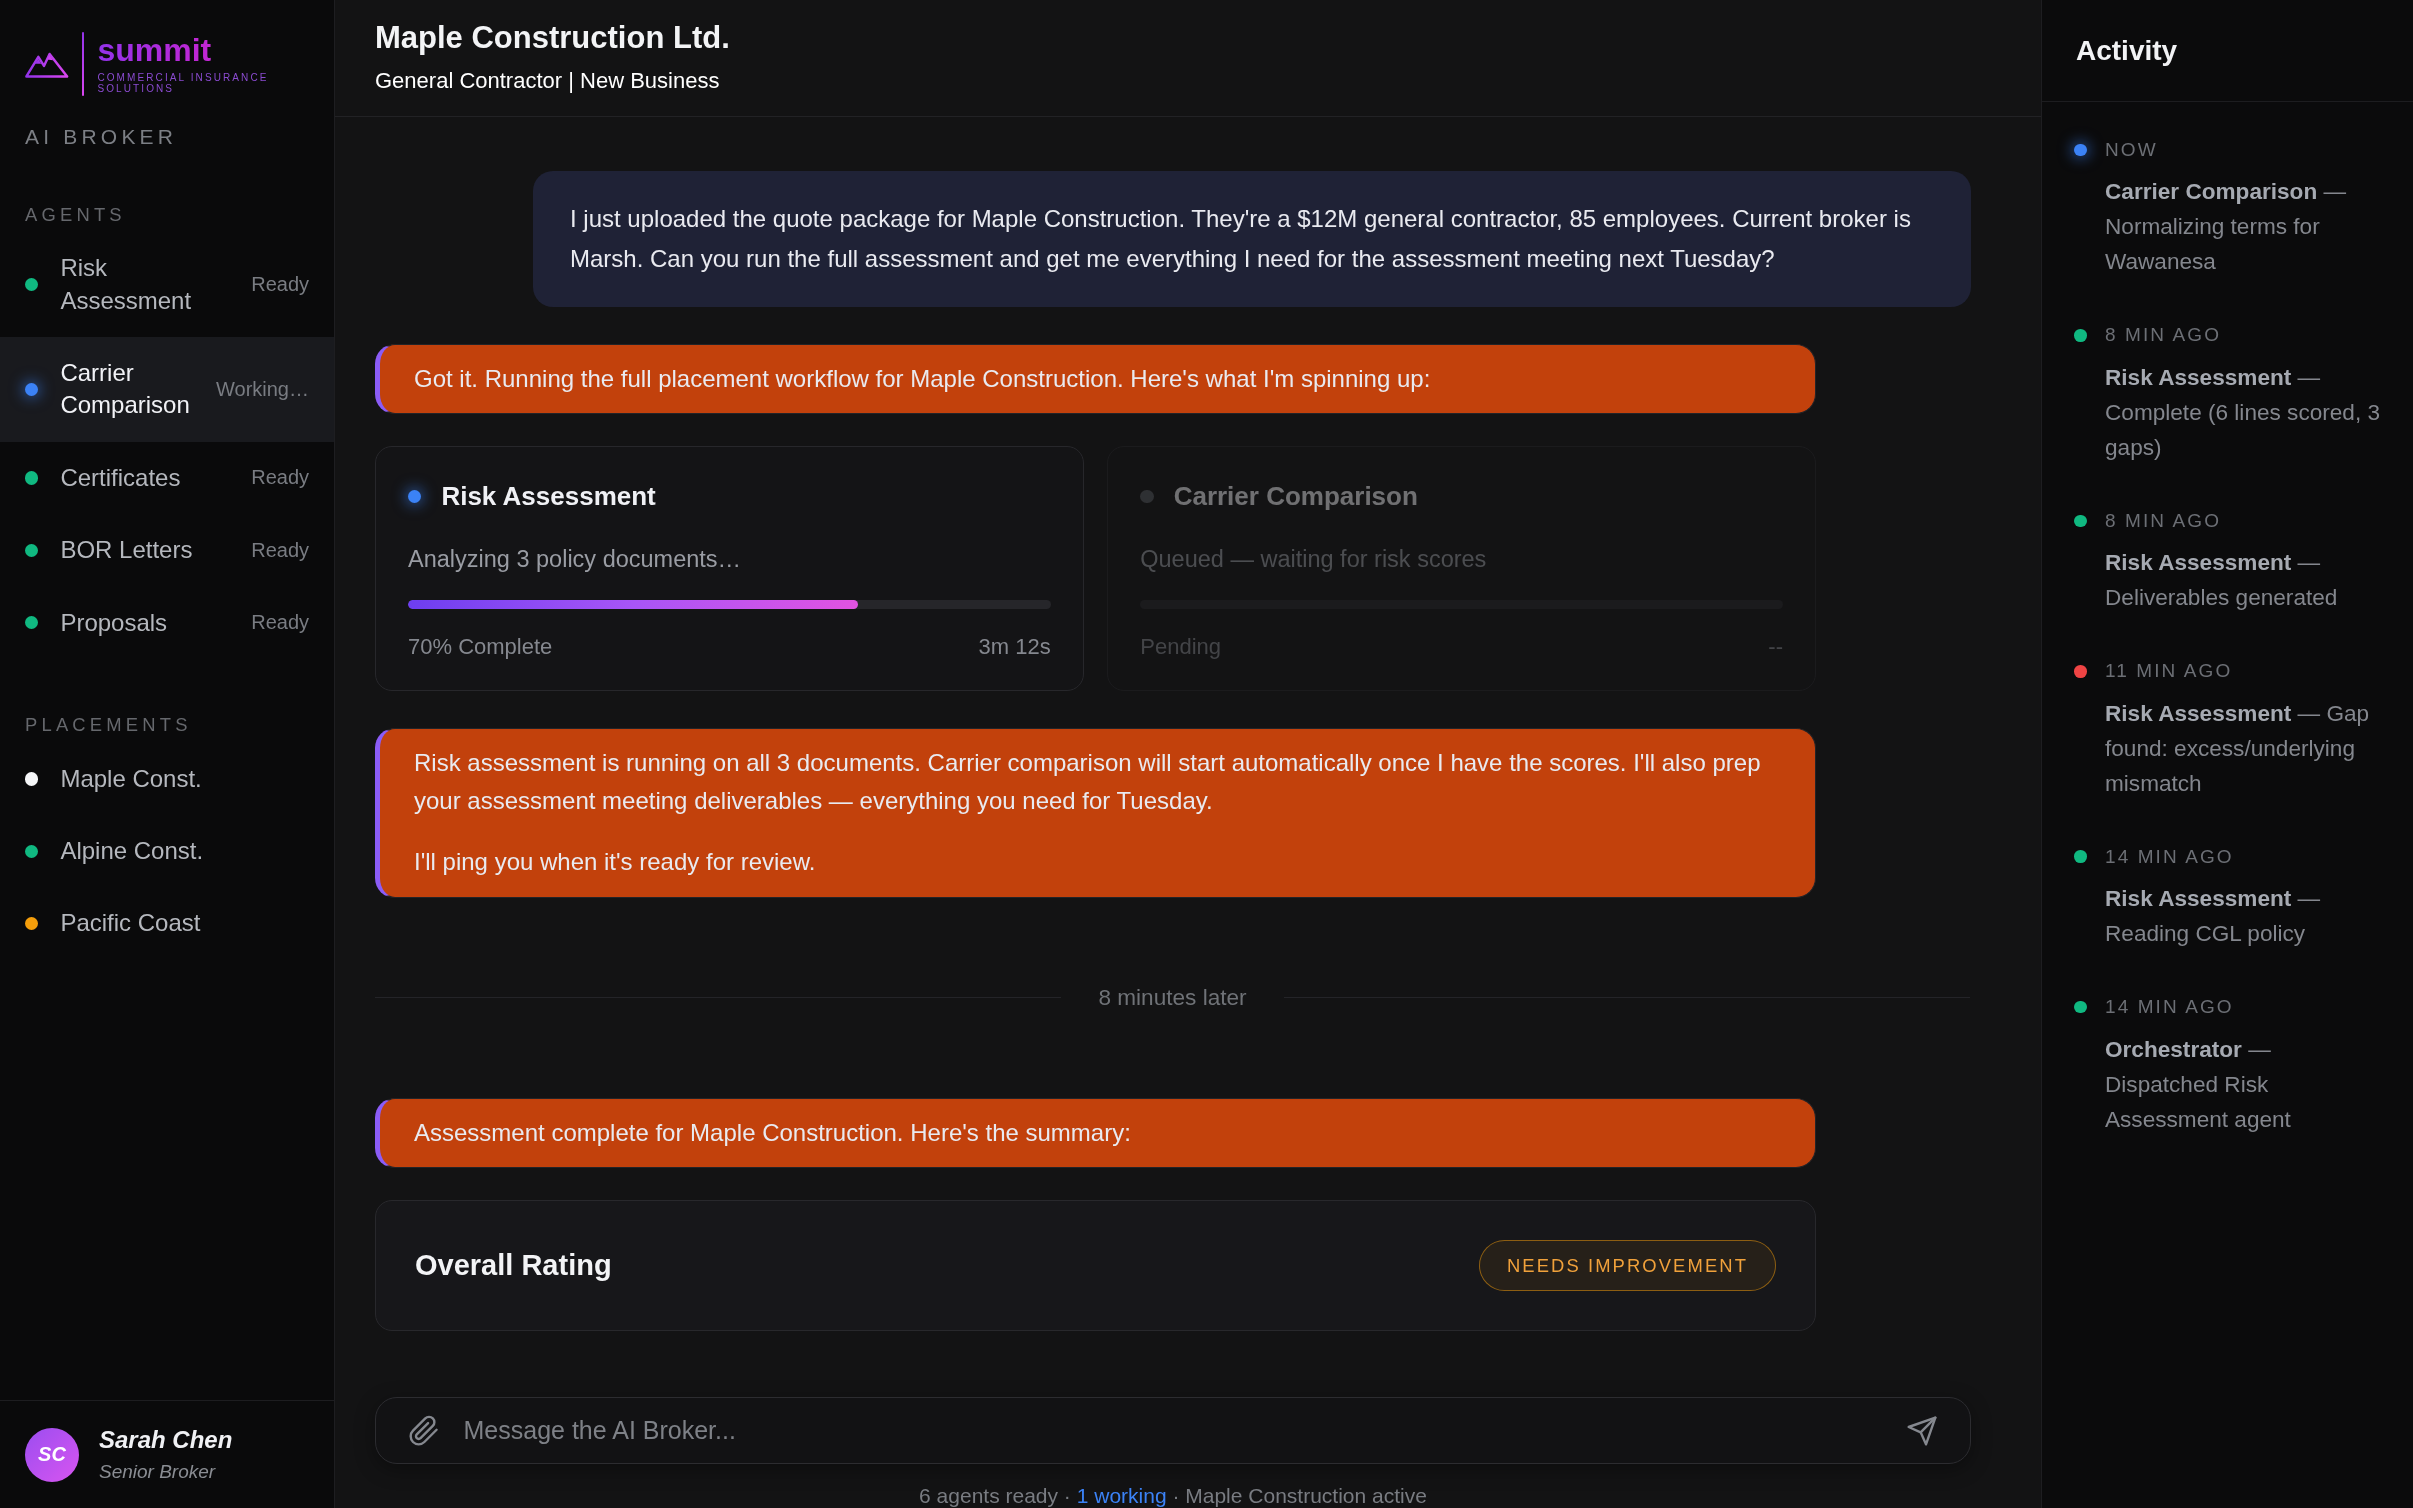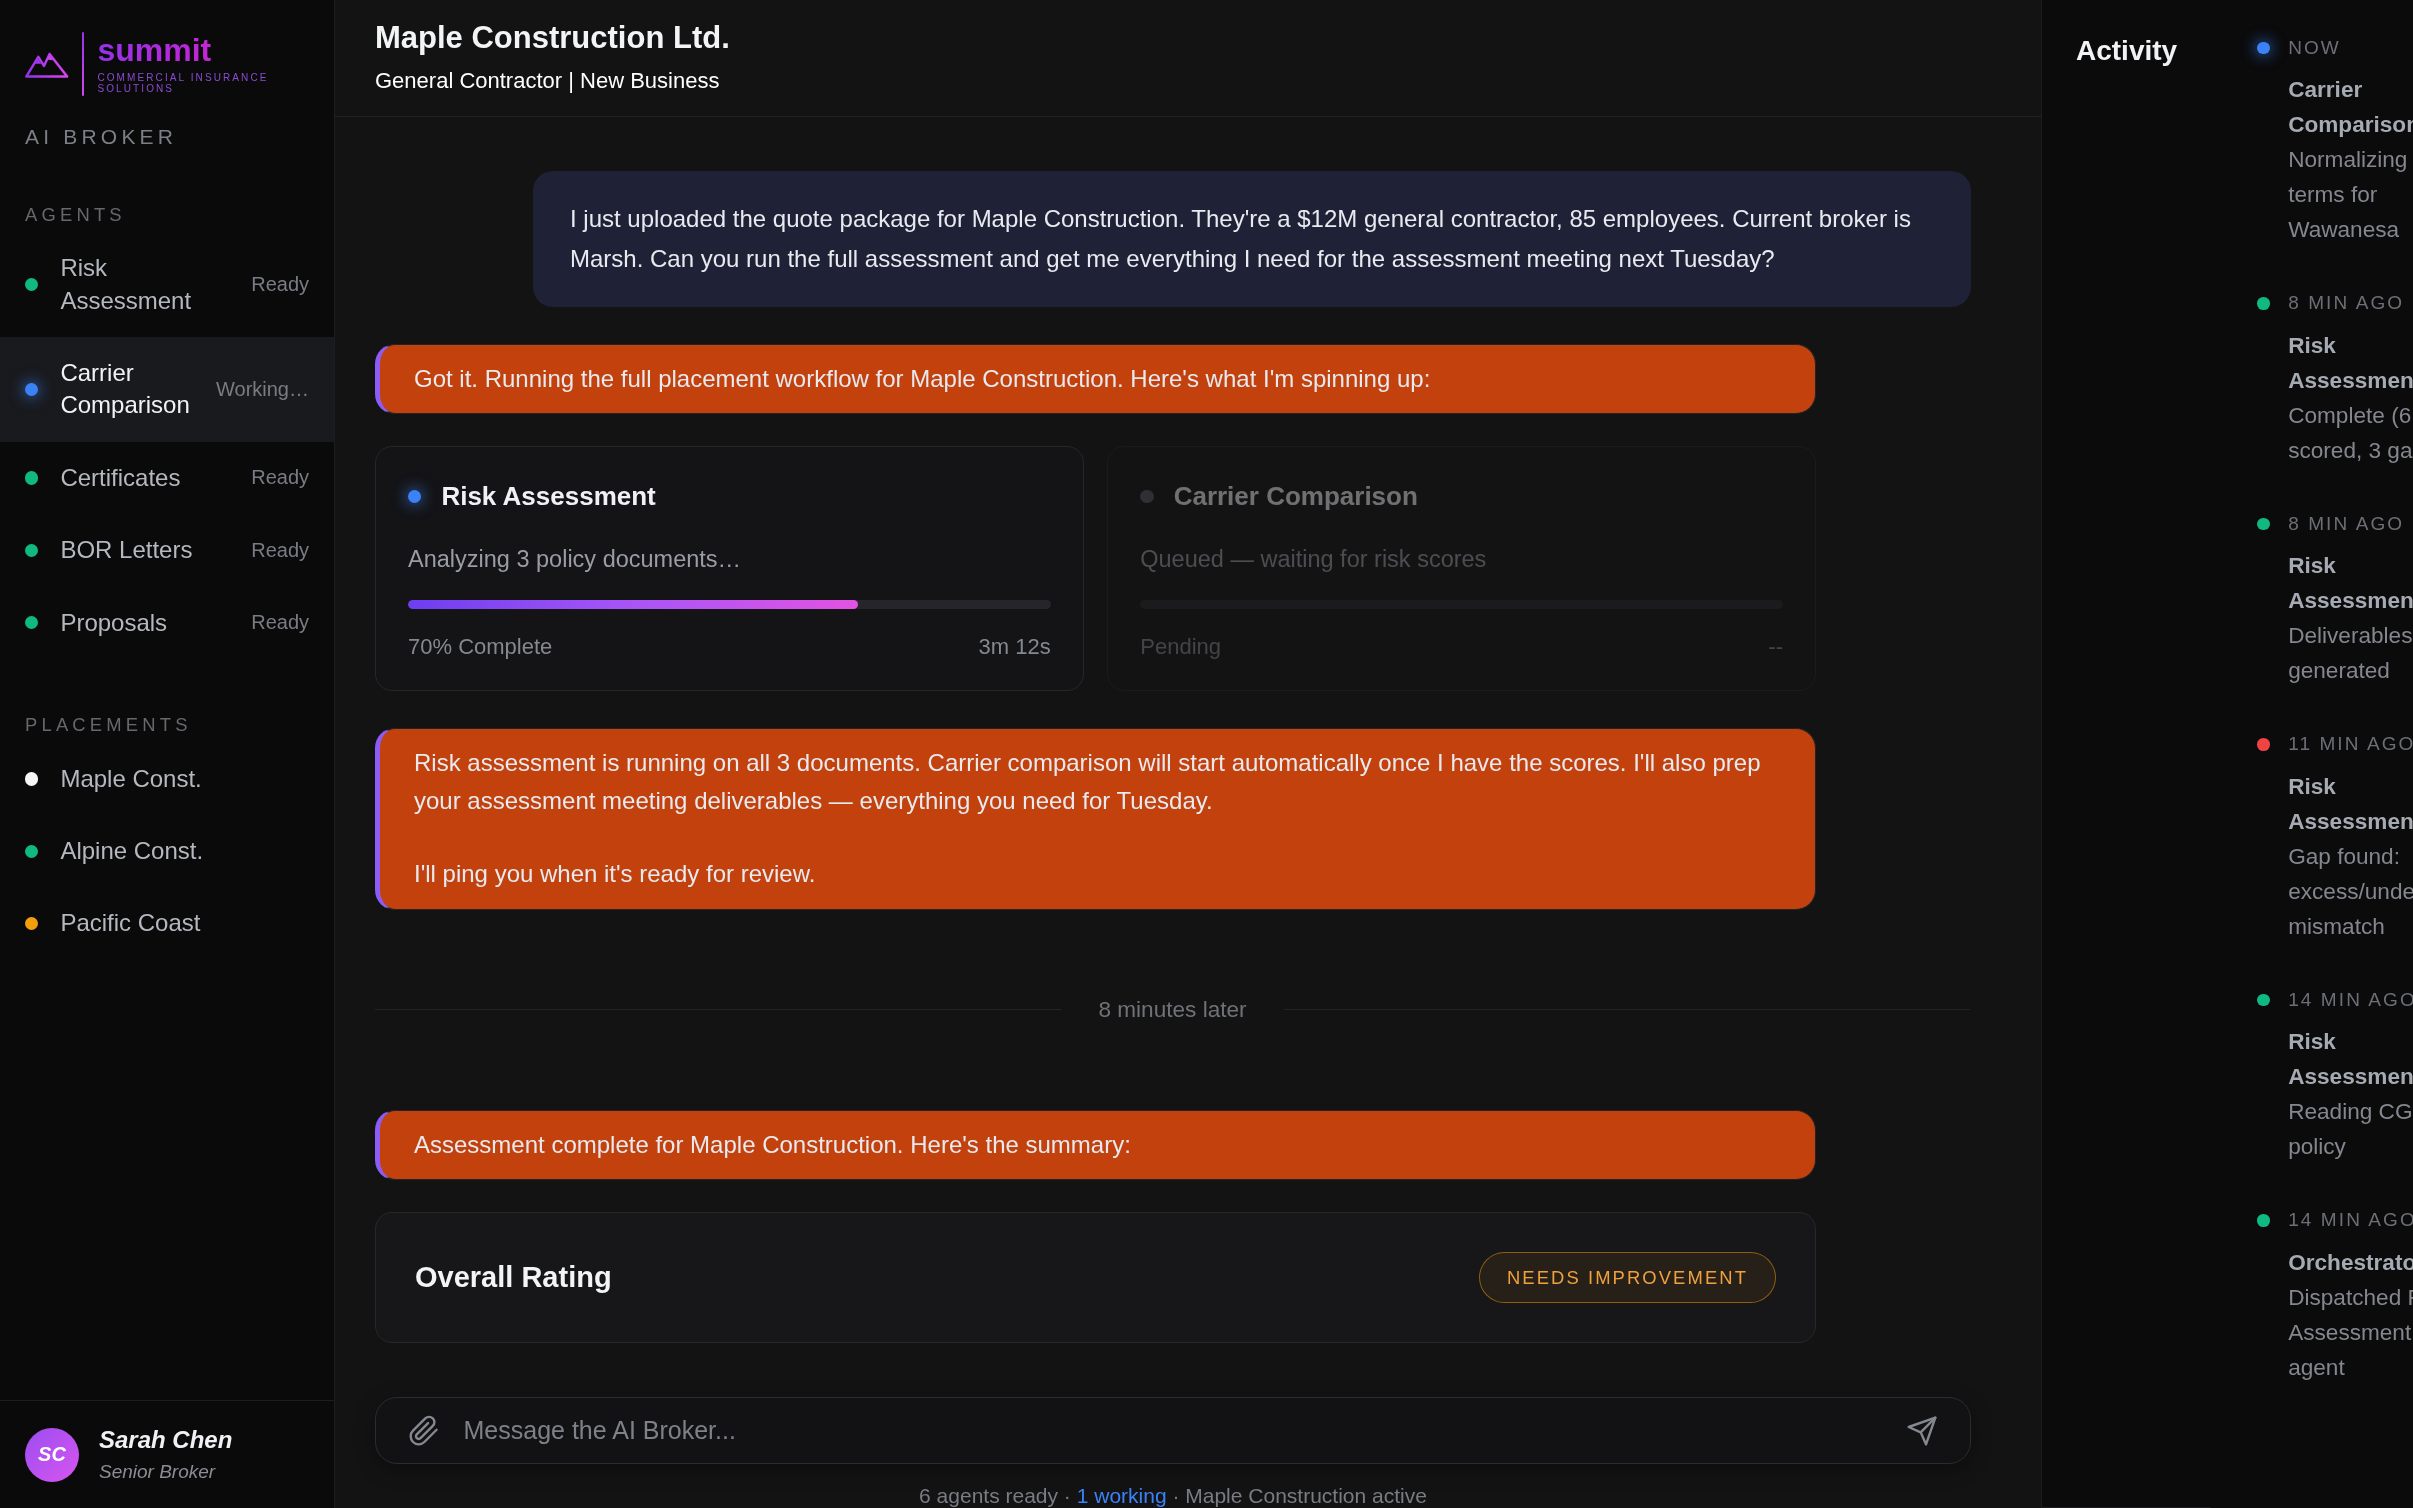--- a/index.html
+++ b/index.html
@@ -71,21 +71,21 @@
     margin-left:auto; max-width:1438px;
     background:#1f2236; border-radius:20px;
     padding:28.5px 37px; font-size:24px; line-height:1.65; color:#e9eaf0;
   }
   .msg-ai {
     margin-right:auto; width:1441px; max-width:100%;
     background:#c2410c; border:0.8px solid #232327; border-left:5px solid #8b5cf6;
     border-radius:20px; padding:15px 34px;
     font-size:24px; line-height:1.6; color:#e9eaf0;
   }
-  .msg-ai p + p { margin-top:35px; }
+  .msg-ai p + p { margin-top:23px; }
   .gap-lg { height:37px; flex:0 0 auto; }
   .gap-md { height:32px; flex:0 0 auto; }
   .cards-row { display:flex; gap:23.5px; width:1441px; max-width:100%; }
   .agent-card {
     flex:1; background:#141416; border:0.8px solid #27272b; border-radius:17px;
     padding:34px 32px 30px 32px;
   }
   .agent-card.queued { opacity:.42; }
   .agent-card-head { display:flex; align-items:center; gap:20px; }
   .agent-card-title { font-size:26px; font-weight:bold; color:#f0f1f5; }
@@ -123,21 +123,21 @@
     font-size:25px; color:#e9eaee;
   }
   .composer-input::placeholder { color:#7e8187; }
   .composer-status { text-align:center; margin-top:20px; font-size:21px; color:#797c82; }
   .composer-status .working-link { color:#3b82f6; cursor:pointer; }
 
   
   .activity {
     width:372px; min-width:372px; height:100%;
     background:#0b0b0c; border-left:0.8px solid #1e1e21;
-    display:flex; flex-direction:row;gap:14px;
+    display:flex; flex-direction:column;
   }
   .activity-header { padding:35px 34px 34px 34px; border-bottom:0.8px solid #1d1d20; }
   .activity-title { font-size:28px; font-weight:bold; color:#f2f3f5; }
   .activity-list { padding:37px 30px 0 32px; }
   .activity-item { margin-bottom:45px; }
   .activity-item-head { display:flex; align-items:center; gap:18.4px; }
   .activity-item .dot { width:12.6px; height:12.6px; }
   .activity-time { font-size:19px; letter-spacing:2.1px; color:#6c6f75; }
   .activity-text { margin-left:31px; margin-top:13.4px; font-size:22.6px; line-height:1.55; color:#84878e; }
   .activity-agent { font-weight:bold; color:#a6aab2; }

